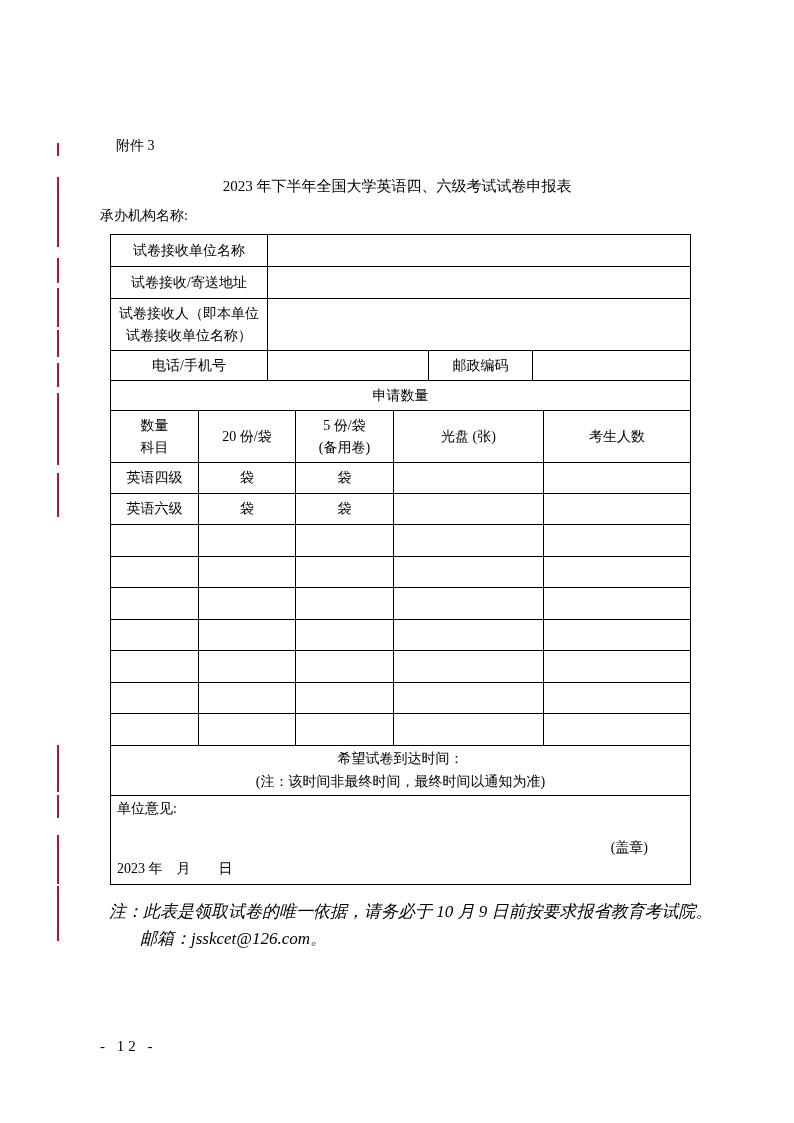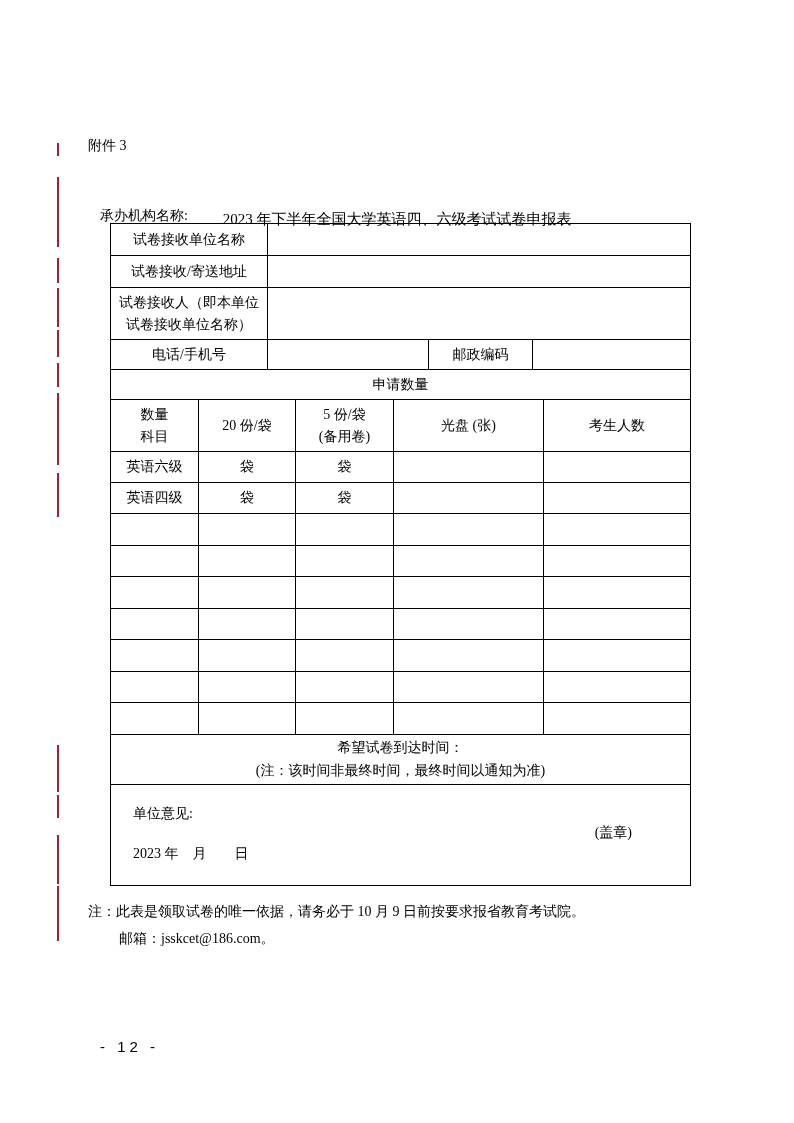--- a/index.html
+++ b/index.html
@@ -14,43 +14,42 @@
     overflow: hidden;
   }
   .change-bar {
     position: absolute;
     left: 57px;
     width: 2px;
     background: #a61c30;
   }
   .attachment {
     position: absolute;
-    left: 88px;
+    left: 116px;
     top: 137px;
     font-size: 14px;
   }
   .doc-title {
     position: absolute;
     left: 100px;
     width: 594px;
     top: 177px;
     text-align: center;
     font-size: 15px;
-    margin-top: 33px;
   }
   .organizer {
     position: absolute;
     left: 100px;
     top: 207px;
     font-size: 14px;
   }
   table.form {
     position: absolute;
     left: 110px;
-    top: 223px;
+    top: 234px;
     width: 580px;
     border-collapse: collapse;
     table-layout: fixed;
     font-size: 14px;
   }
   table.form td {
     border: 1px solid #000000;
     text-align: center;
     vertical-align: middle;
     padding: 0 2px;
@@ -63,48 +62,49 @@
   tr.r-head  td { height: 52px; }
   tr.r-data  td { height: 31px; }
   tr.r-empty td { height: 31.5px; }
   tr.r-arrival td { height: 50px; margin-left: 22px; }
   tr.r-opinion td { height: 89px; }
   .two-line span { display: block; line-height: 22px; }
   .arrival-cell div { line-height: 23px; }
   .opinion-cell {
     text-align: left !important;
     vertical-align: top !important;
-    padding: 16px !important;
+    padding: 0 !important;
   }
   .opinion-inner {
     display: flex;
     flex-direction: column;
     height: 100%;
     padding: 4px 6px 4px 6px;
   }
   .opinion-label { text-align: left; }
   .opinion-spacer { flex: 1; }
   .seal-line { text-align: right; padding-right: 36px; line-height: 20px; }
   .date-line { text-align: left; padding-right: 6px; line-height: 22px; }
   .note {
     position: absolute;
-    left: 88px;
+    left: 109px;
     top: 898px;
     width: 610px;
-    font-size: 14px;
+    font-size: 17px;
     line-height: 27px;
+    font-style: italic;
   }
   .note-line2 { padding-left: 31px; }
   .page-number {
     position: absolute;
     left: 100px;
     top: 1038px;
     font-size: 15px;
     letter-spacing: 4px;
-    font-family: Liberation Sans, sans-serif;
+    font-family: Liberation Serif, serif;
   }
 </style>
 </head>
 <body>
 
 <div class="page">
 
   <div class="change-bar" style="top:143px;height:13px"></div>
   <div class="change-bar" style="top:177px;height:70px"></div>
   <div class="change-bar" style="top:258px;height:25px"></div>
@@ -174,29 +174,29 @@
       <td colspan="2">20 份/袋</td>
       <td class="two-line">
         <span>5 份/袋</span>
         <span>(备用卷)</span>
       </td>
       <td colspan="3">光盘 (张)</td>
       <td>考生人数</td>
     </tr>
 
     <tr class="r-data">
-      <td>英语六级</td>
+      <td>英语四级</td>
       <td colspan="2">袋</td>
       <td>袋</td>
       <td colspan="3"></td>
       <td></td>
     </tr>
 
     <tr class="r-data">
-      <td>英语四级</td>
+      <td>英语六级</td>
       <td colspan="2">袋</td>
       <td>袋</td>
       <td colspan="3"></td>
       <td></td>
     </tr>
 
     <tr class="r-empty">
       <td></td>
           <td colspan="2"></td>
           <td></td>
@@ -261,18 +261,18 @@
           <div class="seal-line">(盖章)</div>
           <div class="date-line">2023 年　月　　日</div>
         </div>
       </td>
     </tr>
   </tbody>
     </table>
 
   <div class="note">
     <div>注：此表是领取试卷的唯一依据，请务必于 10 月 9 日前按要求报省教育考试院。</div>
-    <div class="note-line2">邮箱：jsskcet@186.com。</div>
+    <div class="note-line2">邮箱：jsskcet@126.com。</div>
   </div>
 
   <div class="page-number">- 12 -</div>
 
 </div>
 
 </body></html>

